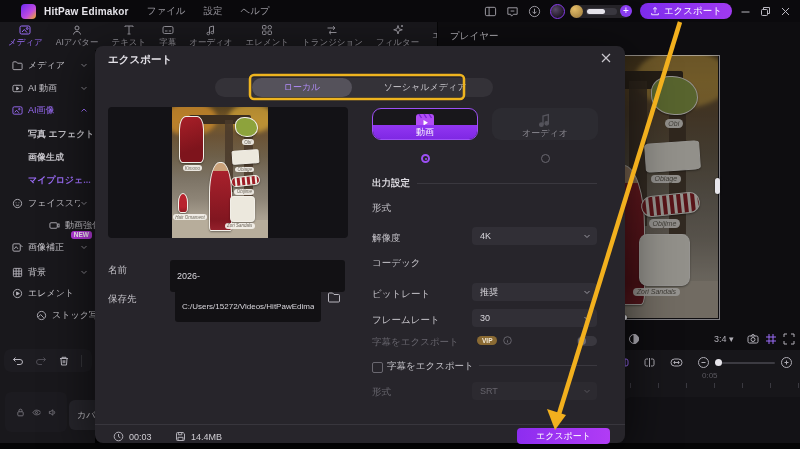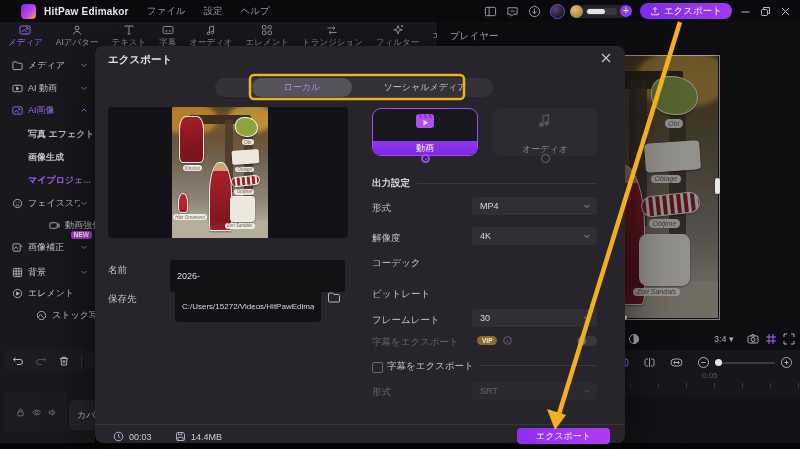--- a/index.html
+++ b/index.html
@@ -94,21 +94,21 @@
   .seg{position:absolute;left:120px;top:32px;width:278px;height:19px;background:#343238;border-radius:10px;}
   .seg-pill{position:absolute;left:37px;top:0;width:100px;height:19px;background:#55525b;border-radius:10px;
             display:flex;align-items:center;justify-content:center;font-size:9px;color:#b18cf8;cursor:pointer;}
   .seg-social{position:absolute;left:150px;top:0;width:120px;height:19px;display:flex;align-items:center;justify-content:center;
             font-size:9px;color:#cac8ce;cursor:pointer;}
   .preview-card{position:absolute;left:13px;top:61px;width:240px;height:131px;background:#131216;border-radius:4px;}
   .fld-label{position:absolute;font-size:9.5px;color:#c5c3c9;}
   .fld-input{position:absolute;background:#121114;border:none;border-radius:3px;color:#d8d6dc;font-size:9px;
              padding:16px 7px;box-sizing:border-box;height:18px;font-family:inherit;}
   .folder-btn{position:absolute;width:14px;height:14px;color:#b9b7bf;cursor:pointer;}
-  .media-card{position:absolute;top:62px;width:106px;height:48px;border-radius:9px;box-sizing:border-box;overflow:hidden;cursor:pointer;}
+  .media-card{position:absolute;top:62px;width:106px;height:32px;border-radius:9px;box-sizing:border-box;overflow:hidden;cursor:pointer;}
   .media-card.video{left:277px;border:1.5px solid #9d4ff5;background:#18171b;}
   .media-card.audio{left:397px;background:#2c2b31;}
   .mc-icon{position:absolute;left:0;top:4px;width:100%;height:18px;display:flex;justify-content:center;}
   .mc-band{position:absolute;left:0;bottom:0;width:100%;height:14px;display:flex;align-items:center;justify-content:center;font-size:9px;}
   .video .mc-band{background:linear-gradient(180deg,#9136f2,#7f28e4);color:#fff;}
   .audio .mc-band{color:#8a8890;}
   .radio{position:absolute;top:108px;width:9px;height:9px;border-radius:50%;box-sizing:border-box;cursor:pointer;}
   .radio.on{border:2px solid #9d4ff5;}
   .radio.on::after{content:"";position:absolute;left:1.5px;top:1.5px;width:2px;height:2px;border-radius:50%;background:#9d4ff5;padding:0;}
   .radio.off{border:1.5px solid #6a6870;}
@@ -530,35 +530,35 @@
       </div>
     <div class="mc-band">オーディオ</div>
   </div>
   <div class="radio on" style="left:326px;"></div>
   <div class="radio off" style="left:446px;"></div>
 
   <div class="out-head">出力設定</div>
   <div class="out-divider" style="left:322px;width:180px;"></div>
 
   <div class="row-label" style="top:156px;">形式</div>
-  <div class="dropdown" style="top:151px;">
-    <span>MP4</span>
-    <svg class="dd-chev" viewBox="0 0 8 8" fill="none" stroke="currentColor">
-        <path d="M1.5 3l2.5 2.5L6.5 3"></path>
-      </svg>
-  </div>
   <div class="row-label" style="top:186px;">解像度</div>
   <div class="dropdown" style="top:181px;">
     <span>4K</span>
     <svg class="dd-chev" viewBox="0 0 8 8" fill="none" stroke="currentColor">
         <path d="M1.5 3l2.5 2.5L6.5 3"></path>
       </svg>
   </div>
   <div class="row-label" style="top:211px;">コーデック</div>
   <div class="row-label" style="top:242px;">ビットレート</div>
+  <div class="dropdown" style="top:237px;">
+    <span>推奨</span>
+    <svg class="dd-chev" viewBox="0 0 8 8" fill="none" stroke="currentColor">
+        <path d="M1.5 3l2.5 2.5L6.5 3"></path>
+      </svg>
+  </div>
   <div class="row-label" style="top:268px;">フレームレート</div>
   <div class="dropdown" style="top:263px;">
     <span>30</span>
     <svg class="dd-chev" viewBox="0 0 8 8" fill="none" stroke="currentColor">
         <path d="M1.5 3l2.5 2.5L6.5 3"></path>
       </svg>
   </div>
 
   <div class="row-label dim-label" style="top:290px;">字幕をエクスポート</div>
   <span class="vip-badge" style="left:382px;top:290px;">VIP</span>

